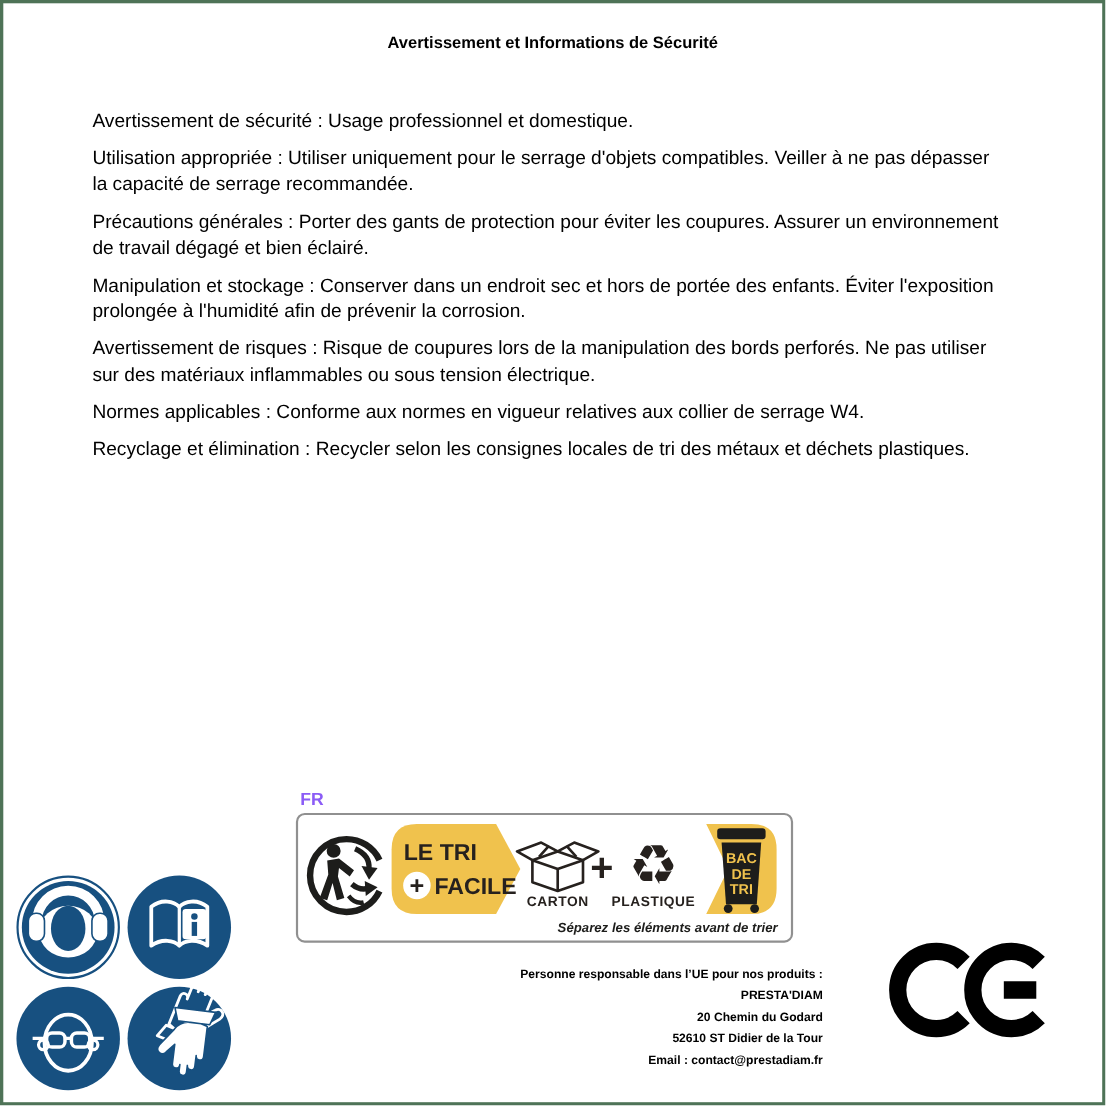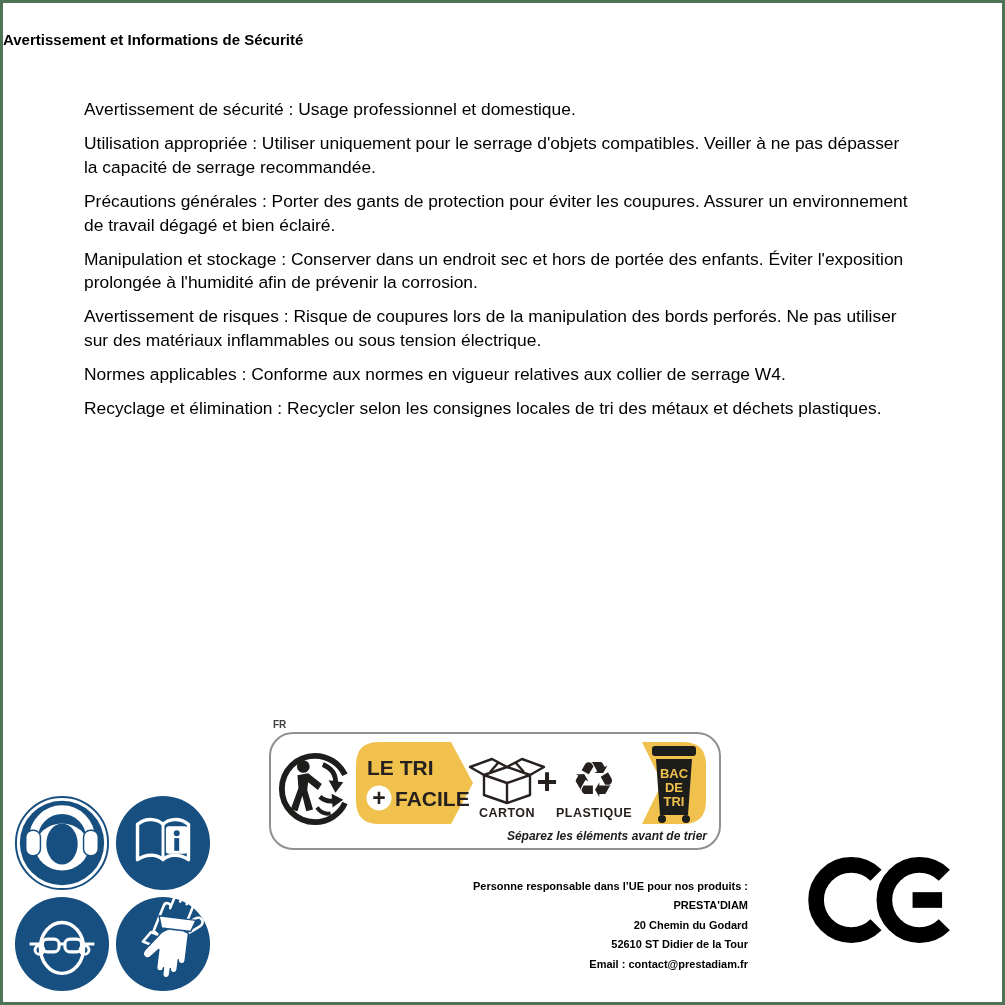--- a/index.html
+++ b/index.html
@@ -8,37 +8,37 @@
     width:1005px;height:1005px;
     box-sizing:border-box;
     border:3px solid #4e7357;
     background:#fff;
     font-family:"Liberation Sans", sans-serif;
     color:#000;
     overflow:hidden;
   }
   .doc-title{
     position:absolute;top:28px;left:0;width:100%;
-    font-size:15px;font-weight:700;
+    text-align:center;font-size:15px;font-weight:700;
   }
   .safety-text{
     position:absolute;top:85px;left:71px;width:848px;
     font-size:17.4px;line-height:23.9px;
   }
   .safety-text p{margin:10px;}
   .icon-grid{
     position:absolute;left:10px;top:791px;
     display:grid;grid-template-columns:98px 98px;grid-auto-rows:98px;gap:3px;
   }
   .icon-grid svg{display:block;}
   .tri-wrap{position:absolute;left:266px;top:716px;}
-  .fr-code{font-size:10px;font-weight:700;margin:0 0 2px 4px;color:#404040;}
+  .fr-code{font-size:16px;font-weight:700;margin:0 0 2px 4px;color:#8b5cf6;}
   .tri-box{
     position:relative;width:452px;height:118px;
-    border:2px solid #909090;border-radius:24px;background:#fff;box-sizing:border-box;
+    border:2px solid #909090;border-radius:8px;background:#fff;box-sizing:border-box;
   }
   .triman{position:absolute;left:6px;top:8px;}
   .tri-band{position:absolute;left:82px;top:7px;}
   .tri-footer{
     position:absolute;right:12px;bottom:5px;
     font-style:italic;font-weight:700;font-size:12px;color:#1d1d1b;
   }
   .address{
     position:absolute;left:255px;top:874px;width:490px;
     text-align:right;font-weight:700;font-size:11px;line-height:19.4px;

